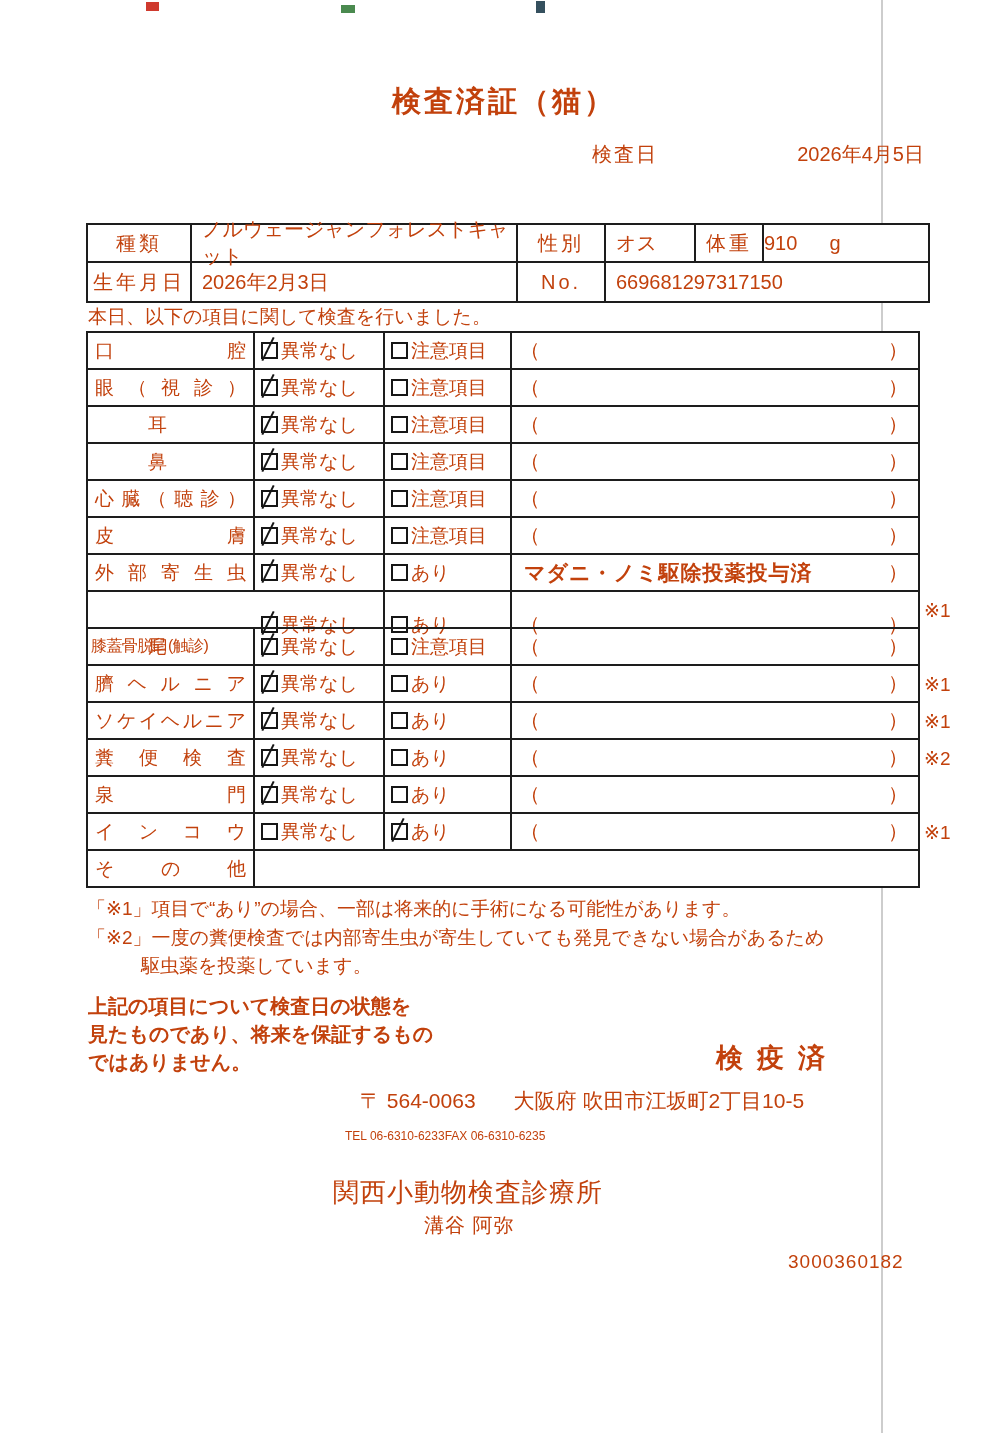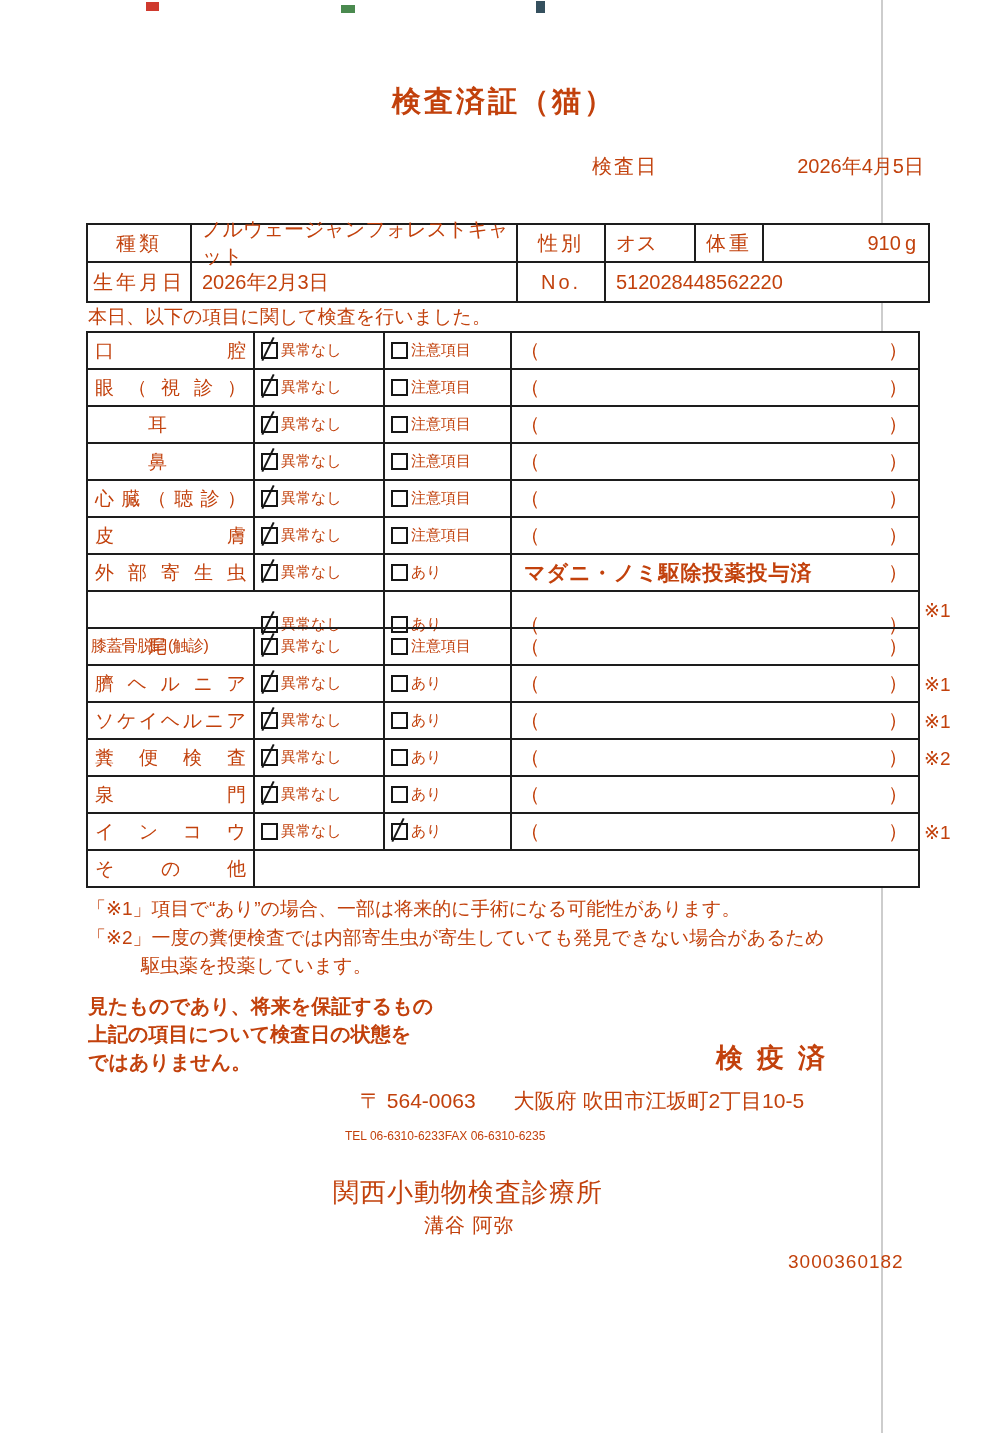--- a/index.html
+++ b/index.html
@@ -23,47 +23,47 @@
   
   .title {
     position: absolute; top: 82px; left: 0; width: 100%;
     text-align: center; font-size: 29px; font-weight: 600; letter-spacing: 3px;
   }
   .date-row {
     position: absolute; top: 141px; left: 86px; width: 844px;
     display: flex; align-items: baseline; font-size: 20px;
   }
   .date-row .d-label { margin-left: 506px; letter-spacing: 2px; }
-  .date-row .d-value { margin-left: auto; padding-right: 6px; margin-top: 12px; }
+  .date-row .d-value { margin-left: auto; padding-right: 6px; }
 
   
   .tbl { position: absolute; left: 86px; box-sizing: border-box; border: 2px solid #1d1d1d; background: #fff; }
   .tbl .cell { box-sizing: border-box; display: flex; align-items: center; font-size: 20px; }
   .lab { justify-content: center; letter-spacing: 3px; }
   .val { padding-left: 10px; }
   .br { border-right: 2px solid #1d1d1d; }
   .bb { border-bottom: 2px solid #1d1d1d; }
 
   .owner-table { top: 166px; width: 844px; height: 46px; display: grid; grid-template-columns: 102px 330px 88px 1fr; }
   .pet-table   { top: 223px; width: 844px; display: grid; grid-template-columns: 104px 326px 88px 90px 68px 1fr; grid-auto-rows: 38px; }
-  .pet-table .weight-cell { justify-content: flex-end; gap: 4px; padding-right: 12px; }
+  .pet-table .weight-cell { gap: 32px; padding-right: 12px; }
   .pet-table .no-cell { grid-column: 4 / 7; }
 
   .intro { position: absolute; top: 304px; left: 88px; font-size: 19px; }
 
   
   .exam-table { top: 331px; width: 834px; }
   .exam-row { display: grid; grid-template-columns: 167px 130px 127px 1fr; position: relative; height: 35px; }
   .exam-row + .exam-row { border-top: 2px solid #1d1d1d; }
   .exam-row .cell { overflow: visible; }
   .cell.item { border-right: 2px solid #1d1d1d; padding: 0 7px; font-size: 19px; }
   .cell.item.justify { justify-content: space-between; }
   .cell.item.single { padding-left: 60px; }
   .cell.item.tight { font-size: 16px; letter-spacing: -0.6px; padding: 0 3px; margin-top: 44px; }
-  .cell.opt { border-right: 2px solid #1d1d1d; padding-left: 6px; font-size: 15px; }
+  .cell.opt { border-right: 2px solid #1d1d1d; padding-left: 6px; font-size: 19px; }
   .cell.paren { padding: 0 10px 0 8px; font-size: 20px; }
   .cell.wide { grid-column: 2 / 5; }
   .p-text { flex: 1; padding-left: 4px; font-size: 19px; }
   .p-text.stamp { font-size: 21px; font-weight: 600; letter-spacing: 1px; }
   .cb { width: 13px; height: 13px; border: 2px solid #161616; position: relative; flex: 0 0 auto; margin-right: 3px; }
   .cb.checked::after {
     content: ''; position: absolute; left: 4px; top: -8px;
     width: 2px; height: 26px; background: #161616; transform: rotate(26deg);
   }
   .ref { position: absolute; left: calc(100% + 6px); top: 50%; transform: translateY(-50%); font-size: 19px; white-space: nowrap; }
@@ -103,21 +103,21 @@
     <div class="cell lab br bb">性別</div>
     <div class="cell val br bb">オス</div>
     <div class="cell lab br bb">体重</div>
     <div class="cell bb weight-cell">
       <span>910</span>
       <span>g</span>
     </div>
     <div class="cell lab br">生年月日</div>
     <div class="cell val br">2026年2月3日</div>
     <div class="cell lab br">No.</div>
-    <div class="cell val no-cell">512028448562220</div>
+    <div class="cell val no-cell">669681297317150</div>
   </div>
 
   <div class="intro">本日、以下の項目に関して検査を行いました。</div>
 
   <div class="tbl exam-table">
       <div class="exam-row">
         <div class="cell item justify">
           <span>口</span>
           <span>腔</span>
         </div>
@@ -407,22 +407,22 @@
       </div>
     </div>
 
   <div class="notes">
     <div>「※1」項目で“あり”の場合、一部は将来的に手術になる可能性があります。</div>
     <div>「※2」一度の糞便検査では内部寄生虫が寄生していても発見できない場合があるため</div>
     <div class="indent">駆虫薬を投薬しています。</div>
   </div>
 
   <div class="disclaimer">
+    <div>上記の項目について検査日の状態を</div>
     <div>見たものであり、将来を保証するもの</div>
-    <div>上記の項目について検査日の状態を</div>
     <div>ではありません。</div>
   </div>
 
   <div class="stamp-seal">検疫済</div>
 
   <div class="addr-line">
     <span>〒 564-0063</span>
     <span>大阪府 吹田市江坂町2丁目10-5</span>
   </div>
   <div class="tel-line">

